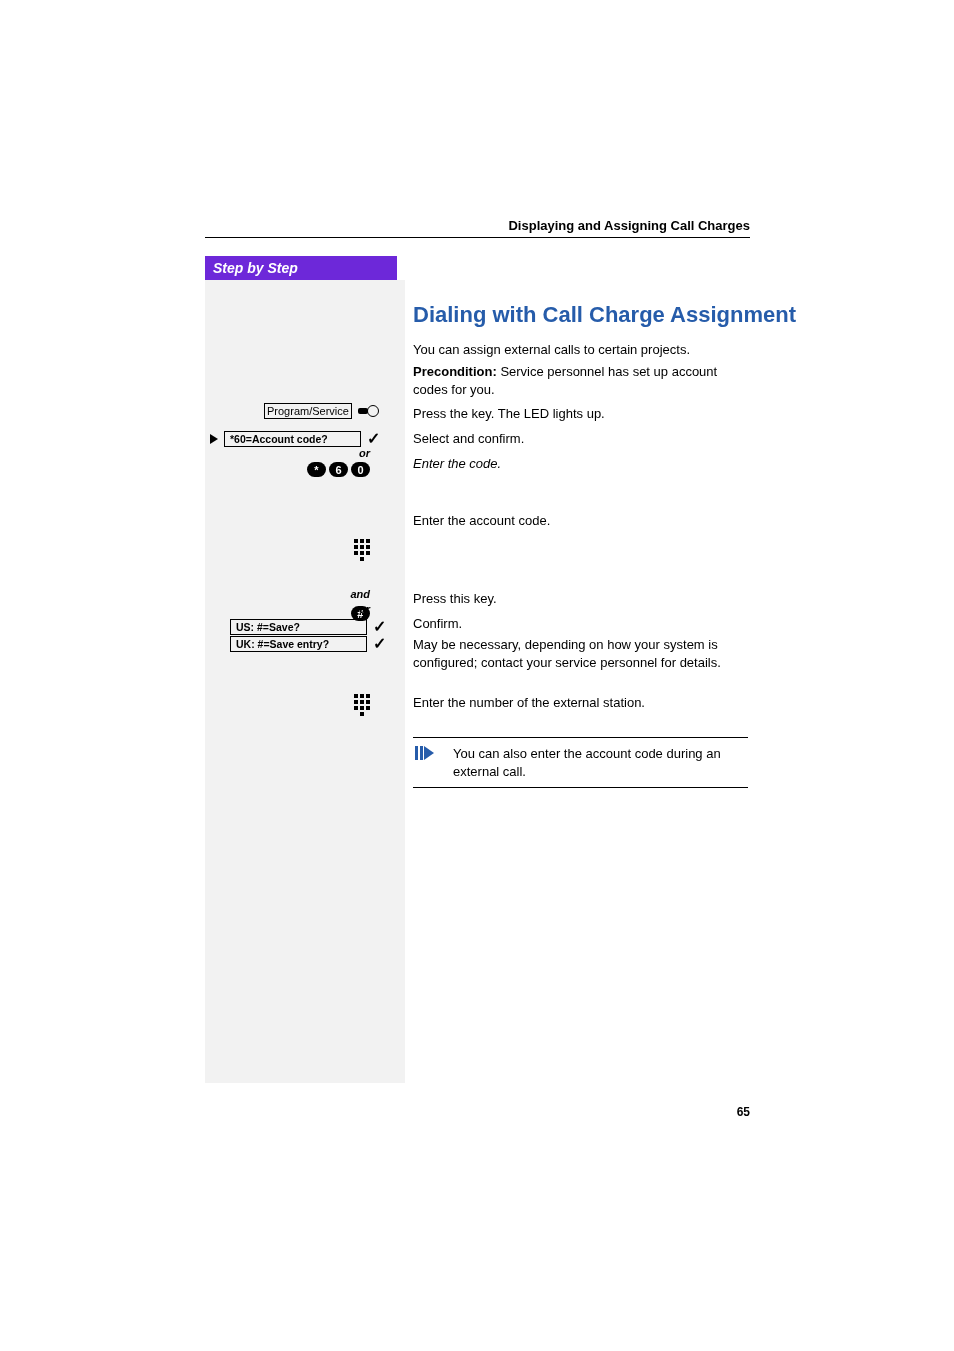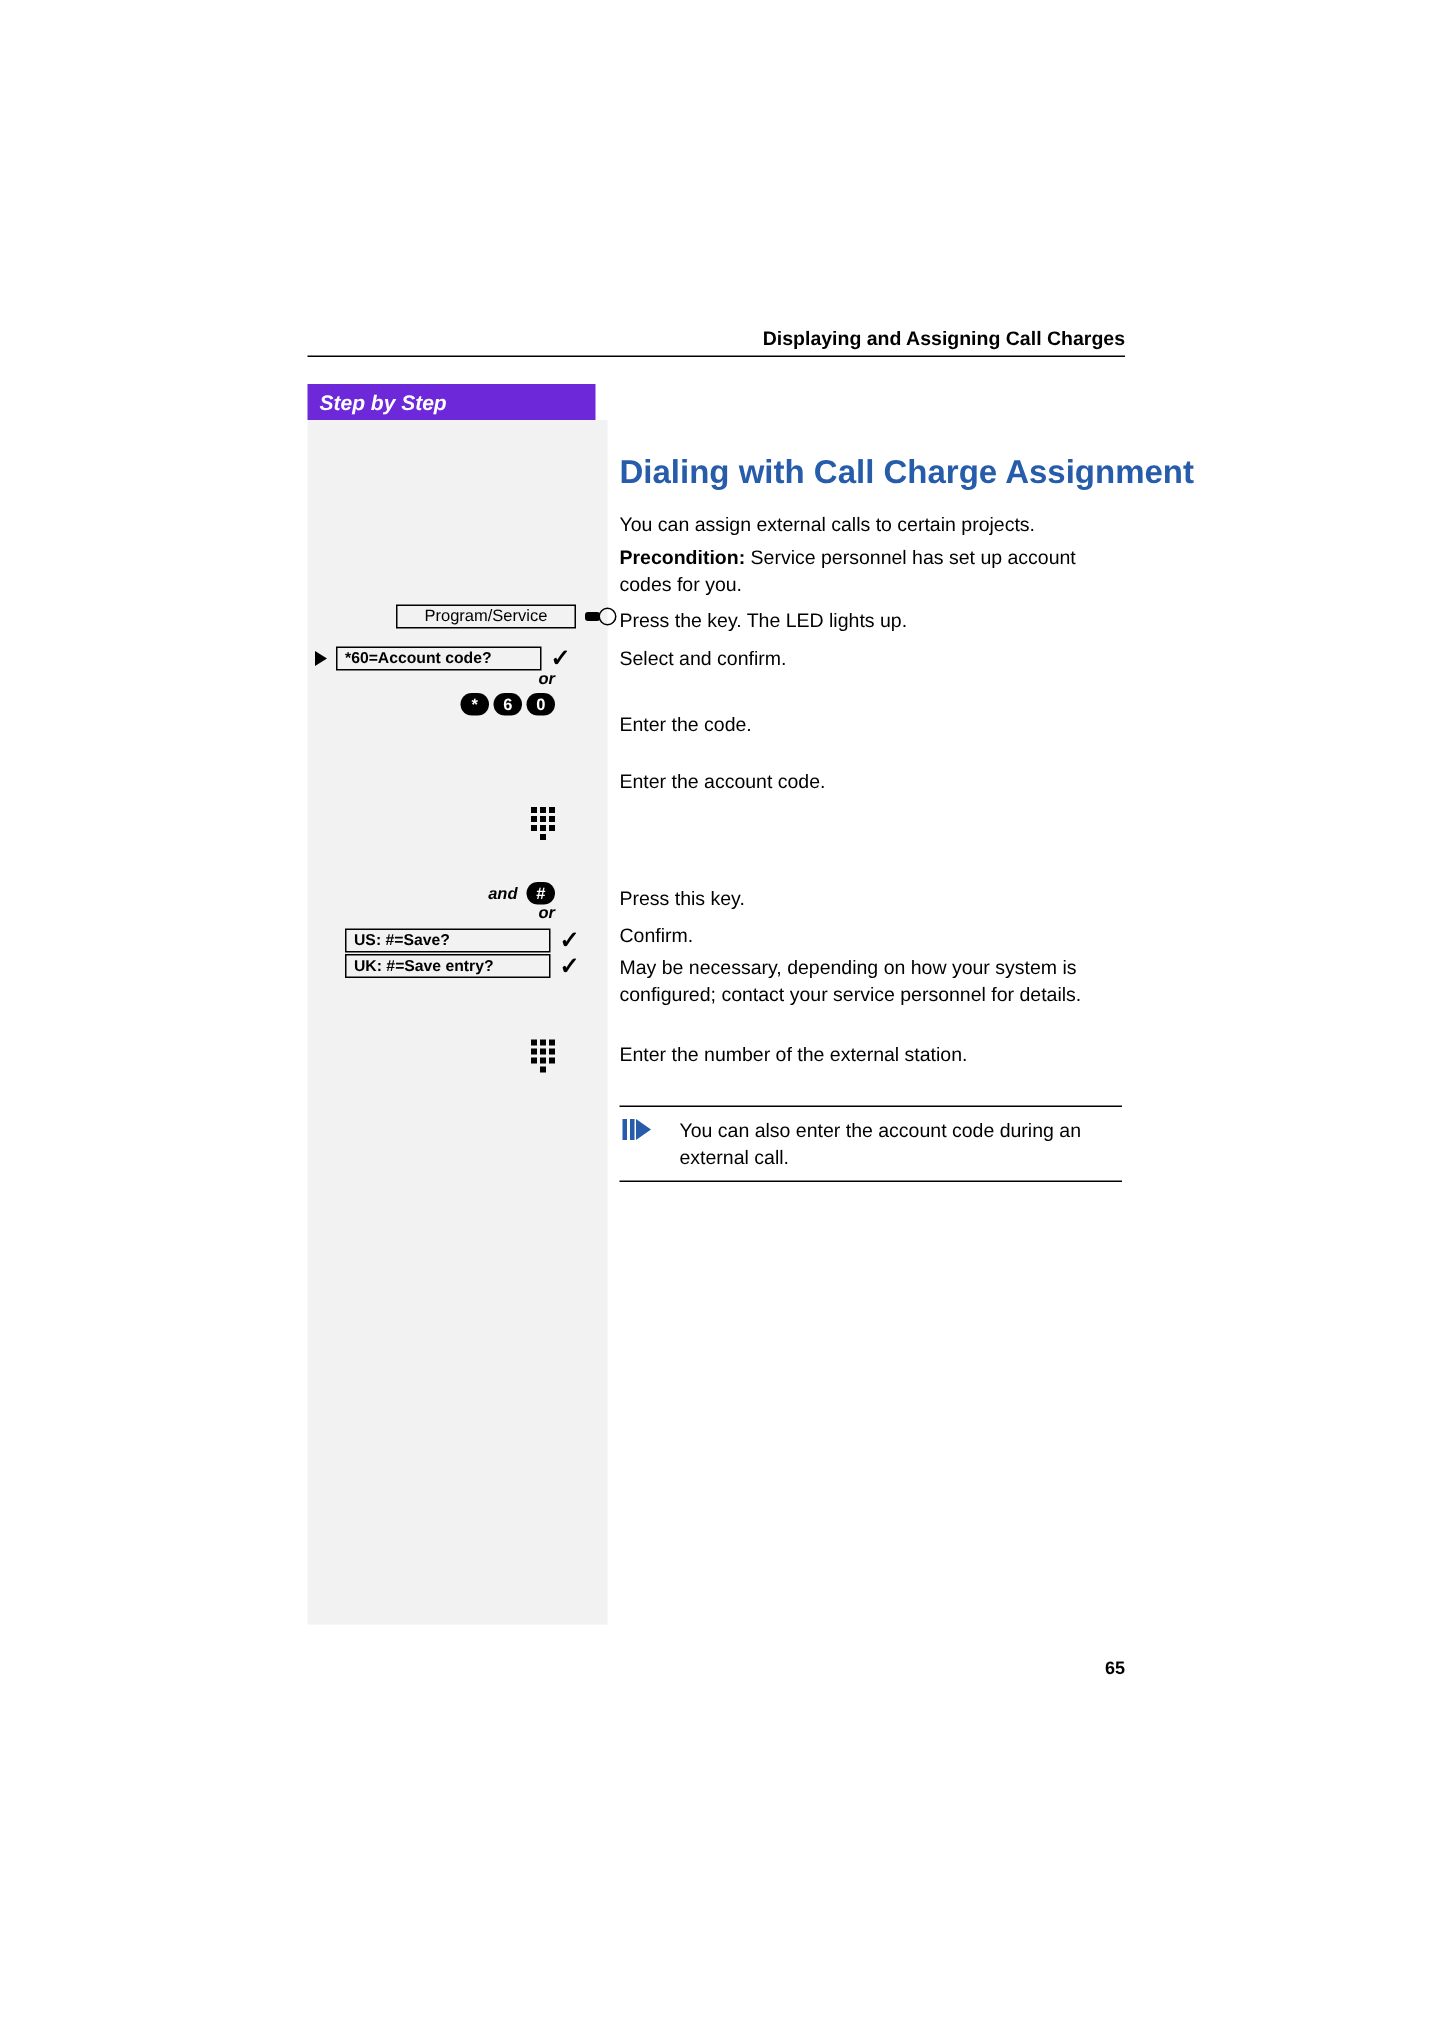--- a/index.html
+++ b/index.html
@@ -76,21 +76,21 @@
   }
   
   .side-row {
     position: absolute;
     font-size: 11px;
   }
   .prog-pill {
     display: inline-flex;
     align-items: center;
     border: 1px solid #000;
-    padding: 1px 18px;
+    padding: 1px 2px;
     font-size: 11px;
   }
   .led-circle {
     display: inline-block;
     width: 12px;
     height: 12px;
     border: 1.5px solid #000;
     border-radius: 50%;
     box-sizing: border-box;
   }
@@ -213,21 +213,21 @@
   <div class="sidebar-fill"></div>
 
   <div class="section-title">Dialing with Call Charge Assignment</div>
 
   <div class="body-text" style="top:341px;">You can assign external calls to certain projects.</div>
   <div class="body-text" style="top:363px;">
     <span class="precond-label">Precondition:</span><span> Service personnel has set up account codes for you.</span>
   </div>
   <div class="body-text" style="top:405px;">Press the key. The LED lights up.</div>
   <div class="body-text" style="top:430px;">Select and confirm.</div>
-  <div class="body-text" style="top:474px;">Enter the code.</div>
+  <div class="body-text" style="top:455px;font-style:italic;">Enter the code.</div>
   <div class="body-text" style="top:512px;">Enter the account code.</div>
   <div class="body-text" style="top:590px;">Press this key.</div>
   <div class="body-text" style="top:615px;">Confirm.</div>
   <div class="body-text" style="top:636px;">May be necessary, depending on how your system is configured; contact your service personnel for details.</div>
   <div class="body-text" style="top:694px;">Enter the number of the external station.</div>
 
   <div class="side-row" style="left:264px; top:403px; display:flex; align-items:center; gap:6px;">
     <span class="prog-pill">Program/Service</span>
     <span style="display:inline-flex;align-items:center;">
       <span class="led-stem"></span>
@@ -260,21 +260,21 @@
         <span></span>
       <span></span>
         <span></span>
         <span></span>
       <span style="visibility:hidden"></span>
         <span></span>
         <span style="visibility:hidden"></span>
     </span>
   </div>
 
-  <div class="side-row" style="right:560px; top:588px; display:flex; align-items:center; gap:6px;">
+  <div class="side-row" style="right:560px; top:588px; display:flex; align-items:center; gap:6px;flex-direction:column;">
     <span class="or-text">and</span>
     <span class="hash-key">#</span>
   </div>
   <div class="side-row or-text" style="right:560px; top:603px;">or</div>
 
   <div class="side-row" style="left:230px; top:617px; display:flex; align-items:center; gap:6px;">
     <span class="menu-box">US: #=Save?</span>
     <span class="checkmark">✓</span>
   </div>
   <div class="side-row" style="left:230px; top:634px; display:flex; align-items:center; gap:6px;">

